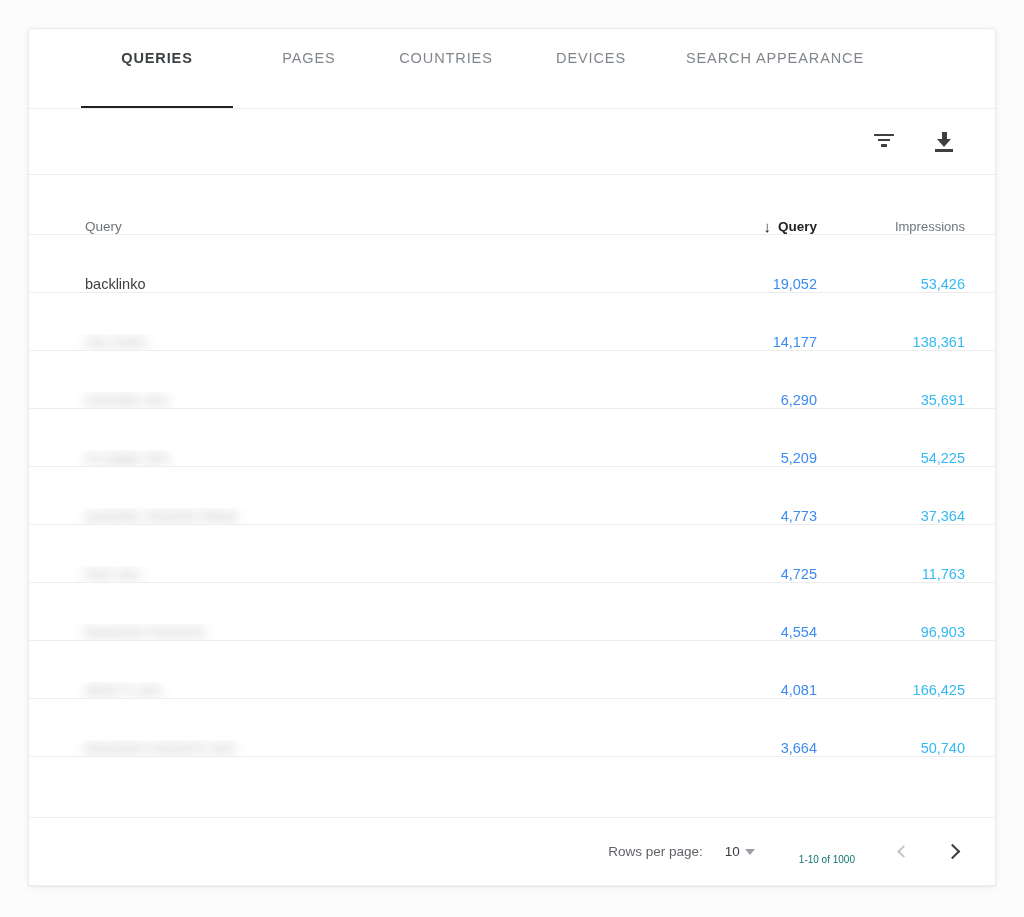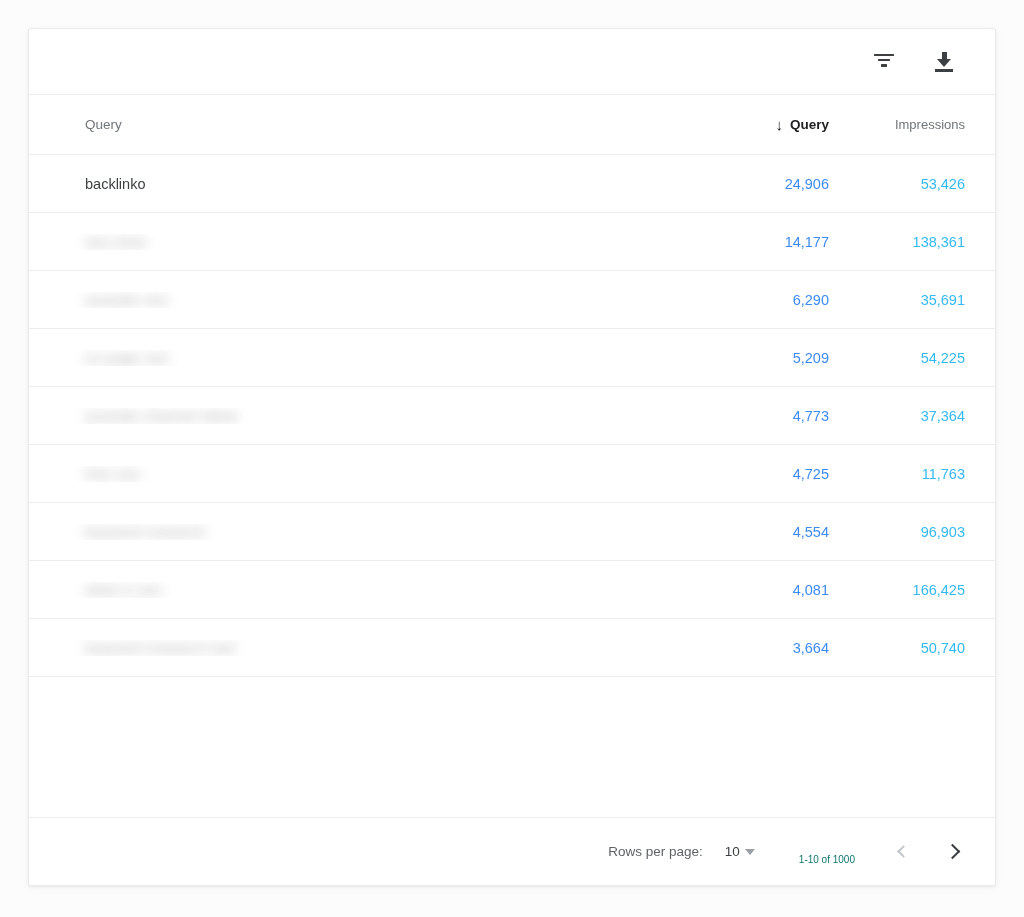--- a/index.html
+++ b/index.html
@@ -127,25 +127,26 @@
     position: absolute;
     left: 1px; bottom: 0;
     width: 18px; height: 2.6px;
     background: #3c4043;
   }
 
   
   .table { display: flex; flex-direction: column; flex: 1 1 auto; }
   .row {
     display: flex;
-    align-items: center;
+    align-items: flex-end;
     height: 58px;
     flex: 0 0 58px;
     border-bottom: 1px solid #ededed;
     padding: 0 0 0 28px;
+    gap: 12px;
   }
   .row.header {
     height: 60px;
     flex: 0 0 60px;
   }
   .col-query {
     flex: 1 1 auto;
     font-size: 14.5px;
     color: #3c4043;
     padding-left: 28px;
@@ -254,20 +255,41 @@
   .chev.prev { color: #c3c6c9; }
   .chev.prev span { transform: rotate(-135deg); margin-left: 3px; }
   .chev.next { color: #3c4043; }
   .chev.next span { transform: rotate(45deg); margin-right: 3px; width: 11px; height: 11px; border-width: 2.4px; }
 </style>
 </head>
 <body>
 
 <div class="card">
 
+  <div class="tabbar">
+    <div class="tab active" style="width:152px">
+        <span>QUERIES</span>
+      </div>
+    <div class="tab-spacer"></div>
+    <div class="tab" style="width:76px">
+        <span>PAGES</span>
+      </div>
+    <div class="tab-spacer"></div>
+    <div class="tab" style="width:122px">
+        <span>COUNTRIES</span>
+      </div>
+    <div class="tab-spacer"></div>
+    <div class="tab" style="width:92px">
+        <span>DEVICES</span>
+      </div>
+    <div class="tab-spacer"></div>
+    <div class="tab" style="width:200px">
+        <span>SEARCH APPEARANCE</span>
+      </div>
+  </div>
 
   <div class="toolbar">
     <button class="tool-btn">
       <span class="icon-filter">
         <i></i>
           <i></i>
           <i></i>
       </span>
     </button>
     <button class="tool-btn">
@@ -285,21 +307,21 @@
       <div class="col-query">Query</div>
       <div class="col-clicks">
         <span class="sort-arrow">↓</span>
         <span>Query</span>
       </div>
       <div class="col-impr">Impressions</div>
     </div>
 
     <div class="row">
       <div class="col-query"><span>backlinko</span></div>
-      <div class="col-clicks val-clicks">24,906</div>
+      <div class="col-clicks val-clicks">19,052</div>
       <div class="col-impr val-impr">53,426</div>
     </div>
 
     <div class="row">
       <div class="col-query"><span class="blurred">seo tools</span></div>
       <div class="col-clicks val-clicks">14,177</div>
       <div class="col-impr val-impr">138,361</div>
     </div>
 
     <div class="row">

